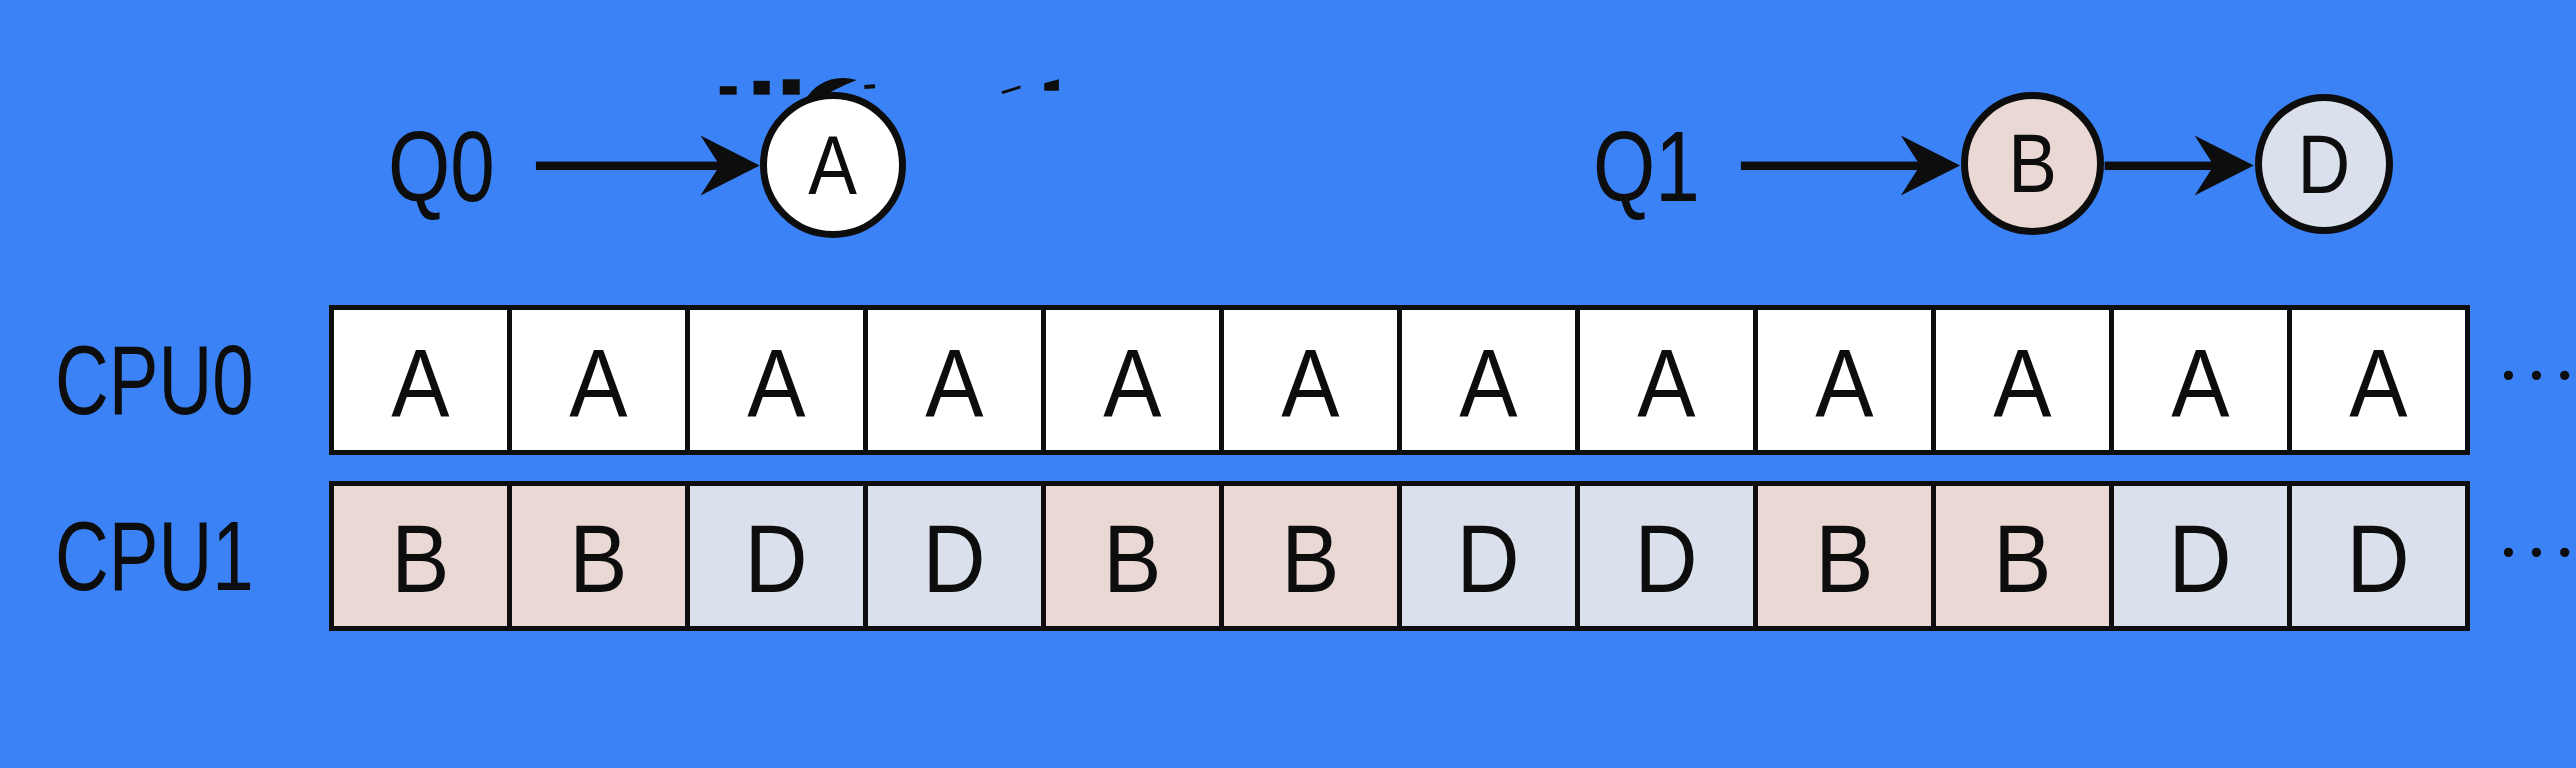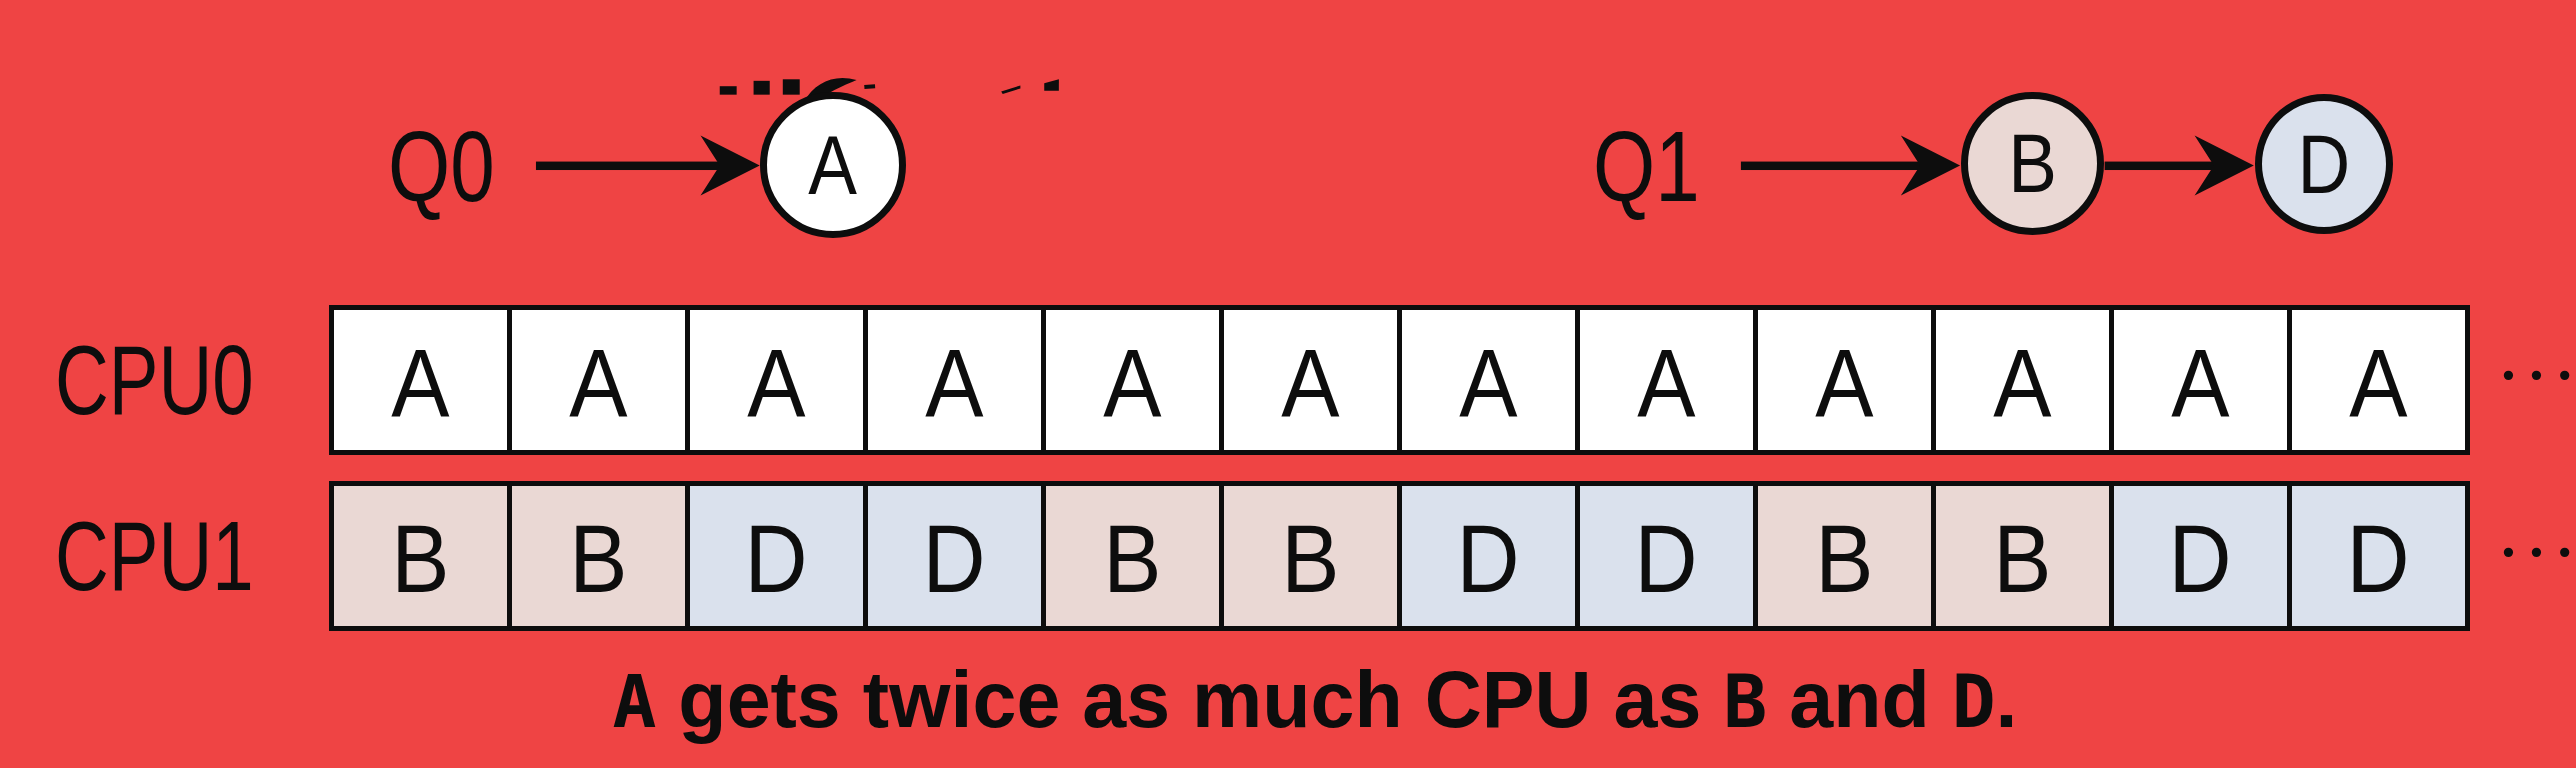--- a/index.html
+++ b/index.html
@@ -3,21 +3,21 @@
 <meta charset="utf-8">
 <style>
   * { margin: 0; padding: 0; box-sizing: border-box; }
   html, body { background: #ffffff; }
   body {
     width: 2576px; height: 769px;
     font-family: "Liberation Sans", sans-serif;
     color: #0d0d0d;
     overflow: hidden;
   }
-  .fig { position: relative; width: 2576px; height: 769px; background: #ef4444; }
+  .fig { position: relative; width: 2576px; height: 769px; background: #3b82f6; }
 
   
   .top-decor { position: absolute; left: 0; top: 0; }
 
   
   .qlabel {
     position: absolute; height: 102px;
     display: flex; align-items: center;
     font-size: 100px; line-height: 1; font-weight: 400;
     transform: scaleX(0.80); transform-origin: 0 50%;
@@ -214,18 +214,15 @@
       </div>
     <div class="cell p-d">
         <span>D</span>
       </div>
     <div class="cell p-d">
         <span>D</span>
       </div>
   </div>
   <div class="ellipsis r1">•••</div>
 
-  <div class="caption">
-    <span class="tt">A</span><span> gets twice as much CPU as </span><span class="tt">B</span><span> and </span><span class="tt">D</span><span>.</span>
-  </div>
 
 </div>
 
 
 </body></html>

